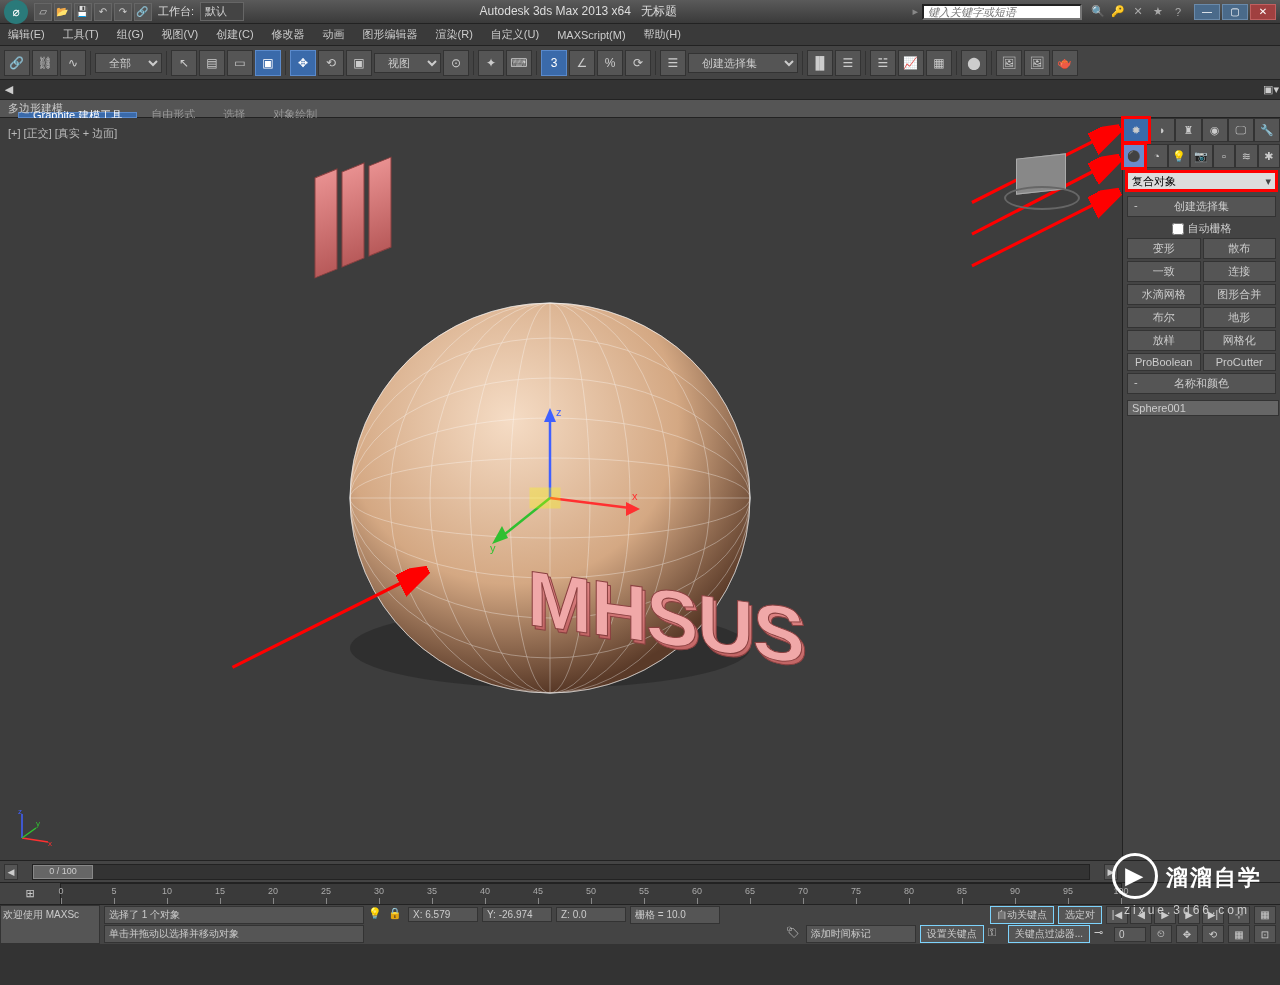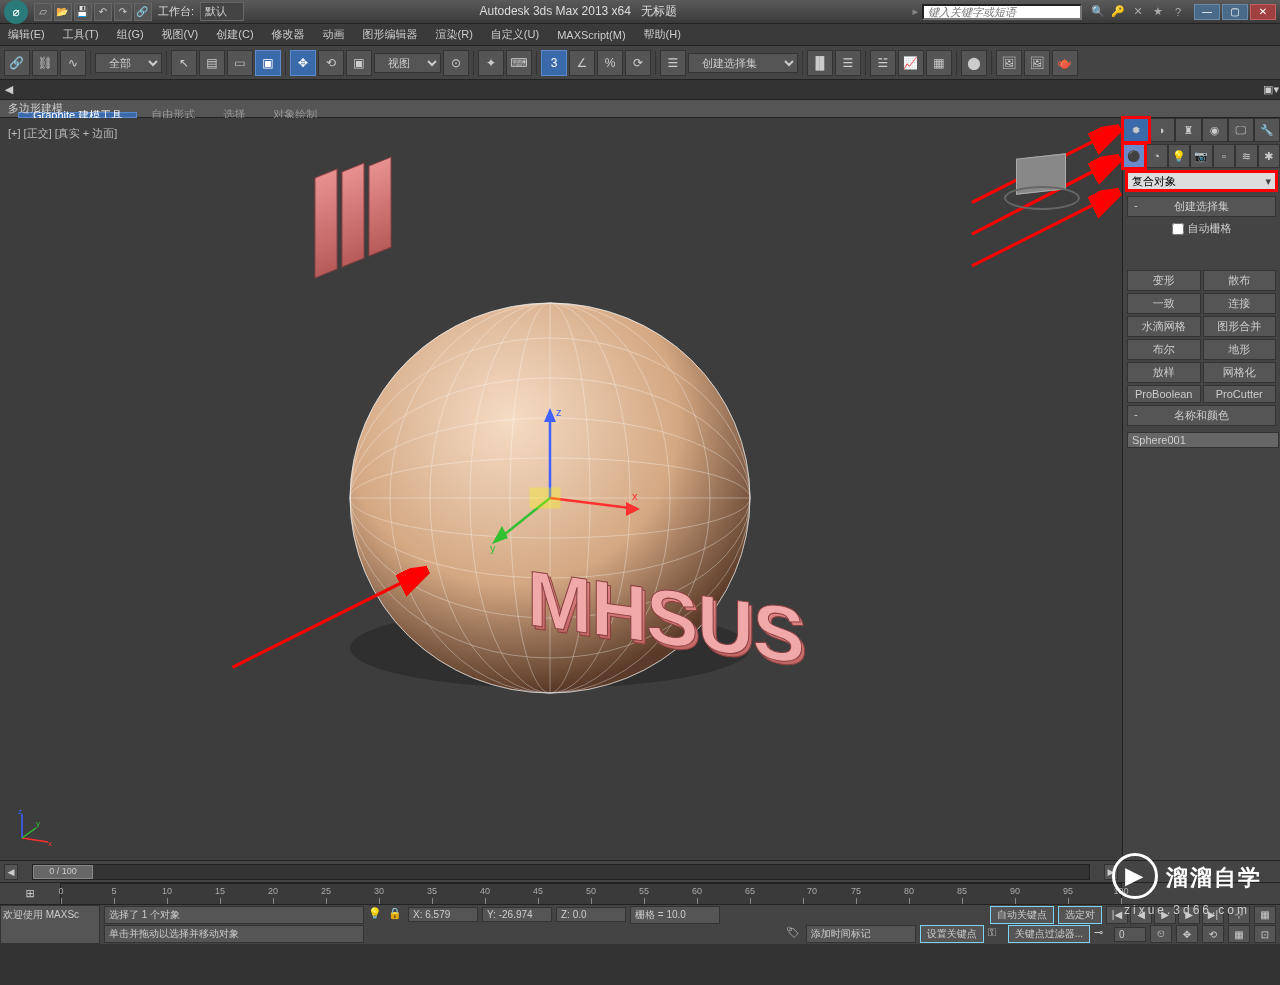--- a/index.html
+++ b/index.html
@@ -55,21 +55,21 @@
 .cp-subtab { width: 26px; height: 24px; background: #555; border: 1px solid #333; display: flex; align-items: center; justify-content: center; }
 .cp-subtab.active { background: #6a8acc; }
 .cp-subtab.highlight { outline: 3px solid #ff0000; outline-offset: -1px; z-index: 5; position: relative; }
 .cp-dropdown { margin: 4px; background: #ddd; border: 1px solid #888; height: 18px; padding: 0 4px; color: #000; font-size: 11px; display: flex; align-items: center; position: relative; }
 .cp-dropdown.highlight { outline: 3px solid #ff0000; outline-offset: -1px; }
 .cp-dropdown::after { content: "▾"; position: absolute; right: 4px; color: #444; }
 .cp-rollout-header { background: #555; border: 1px solid #333; margin: 2px 4px; padding: 2px 6px; text-align: center; color: #ccc; position: relative; }
 .cp-rollout-header .minus { position: absolute; left: 6px; }
 .cp-checkbox { display: flex; align-items: center; justify-content: center; gap: 4px; padding: 2px; }
 .cp-checkbox input { width: 12px; height: 12px; }
-.cp-grid { display: grid; grid-template-columns: 1fr 1fr; gap: 2px; padding: 0 4px; margin-top: 32px; }
+.cp-grid { display: grid; grid-template-columns: 1fr 1fr; gap: 2px; padding: 0 4px; }
 .cp-button { background: #555; border: 1px solid #333; padding: 2px 2px; text-align: center; color: #ccc; font-size: 11px; }
 .cp-namefield { display: flex; gap: 4px; padding: 4px; }
 .cp-namefield input { flex: 1; background: #666; border: 1px solid #333; color: #ccc; padding: 1px 4px; font-size: 11px; }
 
 .timeline-area { height: 22px; background: #444; display: flex; align-items: center; padding: 0 4px; border-top: 1px solid #222; }
 .time-slider { flex: 1; height: 16px; background: #333; border: 1px solid #222; position: relative; margin: 0 14px; }
 .time-slider-thumb { position: absolute; left: 0; width: 60px; height: 14px; background: #666; border: 1px solid #888; text-align: center; font-size: 9px; top: 0; }
 .time-scroll-btn { width: 14px; height: 16px; background: #555; border: 1px solid #333; display: flex; align-items: center; justify-content: center; font-size: 9px; }
 
 .track-bar { height: 22px; background: #444; display: flex; border-top: 1px solid #222; }
@@ -366,21 +366,21 @@
       <div class="ruler-label" style="left: 45%;">45</div>
       <div class="ruler-tick" style="left: 50%;"></div>
       <div class="ruler-label" style="left: 50%;">50</div>
       <div class="ruler-tick" style="left: 55%;"></div>
       <div class="ruler-label" style="left: 55%;">55</div>
       <div class="ruler-tick" style="left: 60%;"></div>
       <div class="ruler-label" style="left: 60%;">60</div>
       <div class="ruler-tick" style="left: 65%;"></div>
       <div class="ruler-label" style="left: 65%;">65</div>
       <div class="ruler-tick" style="left: 70%;"></div>
-      <div class="ruler-label" style="left: 70%; margin-left: 9px;">70</div>
+      <div class="ruler-label" style="left: 70%;">70</div>
       <div class="ruler-tick" style="left: 75%;"></div>
       <div class="ruler-label" style="left: 75%;">75</div>
       <div class="ruler-tick" style="left: 80%;"></div>
       <div class="ruler-label" style="left: 80%;">80</div>
       <div class="ruler-tick" style="left: 85%;"></div>
       <div class="ruler-label" style="left: 85%;">85</div>
       <div class="ruler-tick" style="left: 90%;"></div>
       <div class="ruler-label" style="left: 90%;">90</div>
       <div class="ruler-tick" style="left: 95%;"></div>
       <div class="ruler-label" style="left: 95%;">95</div>

